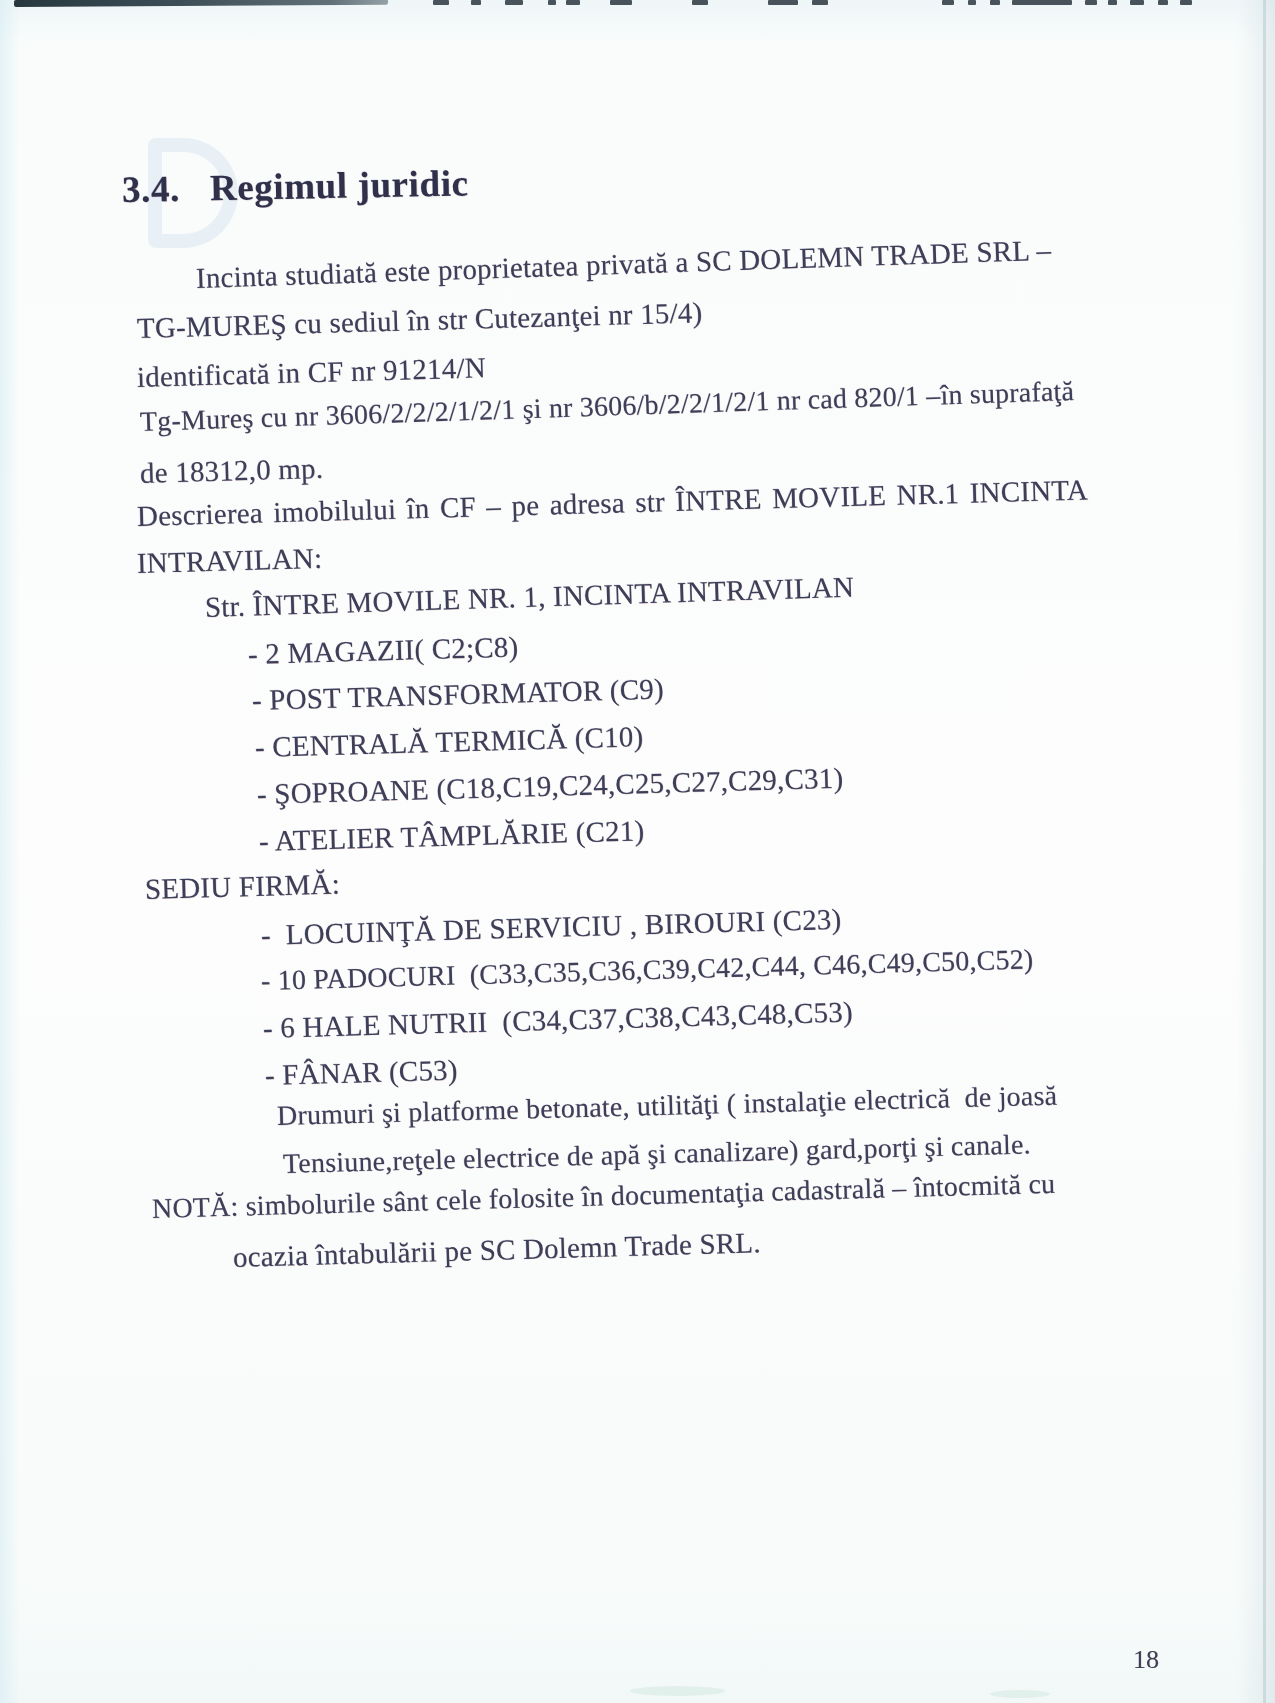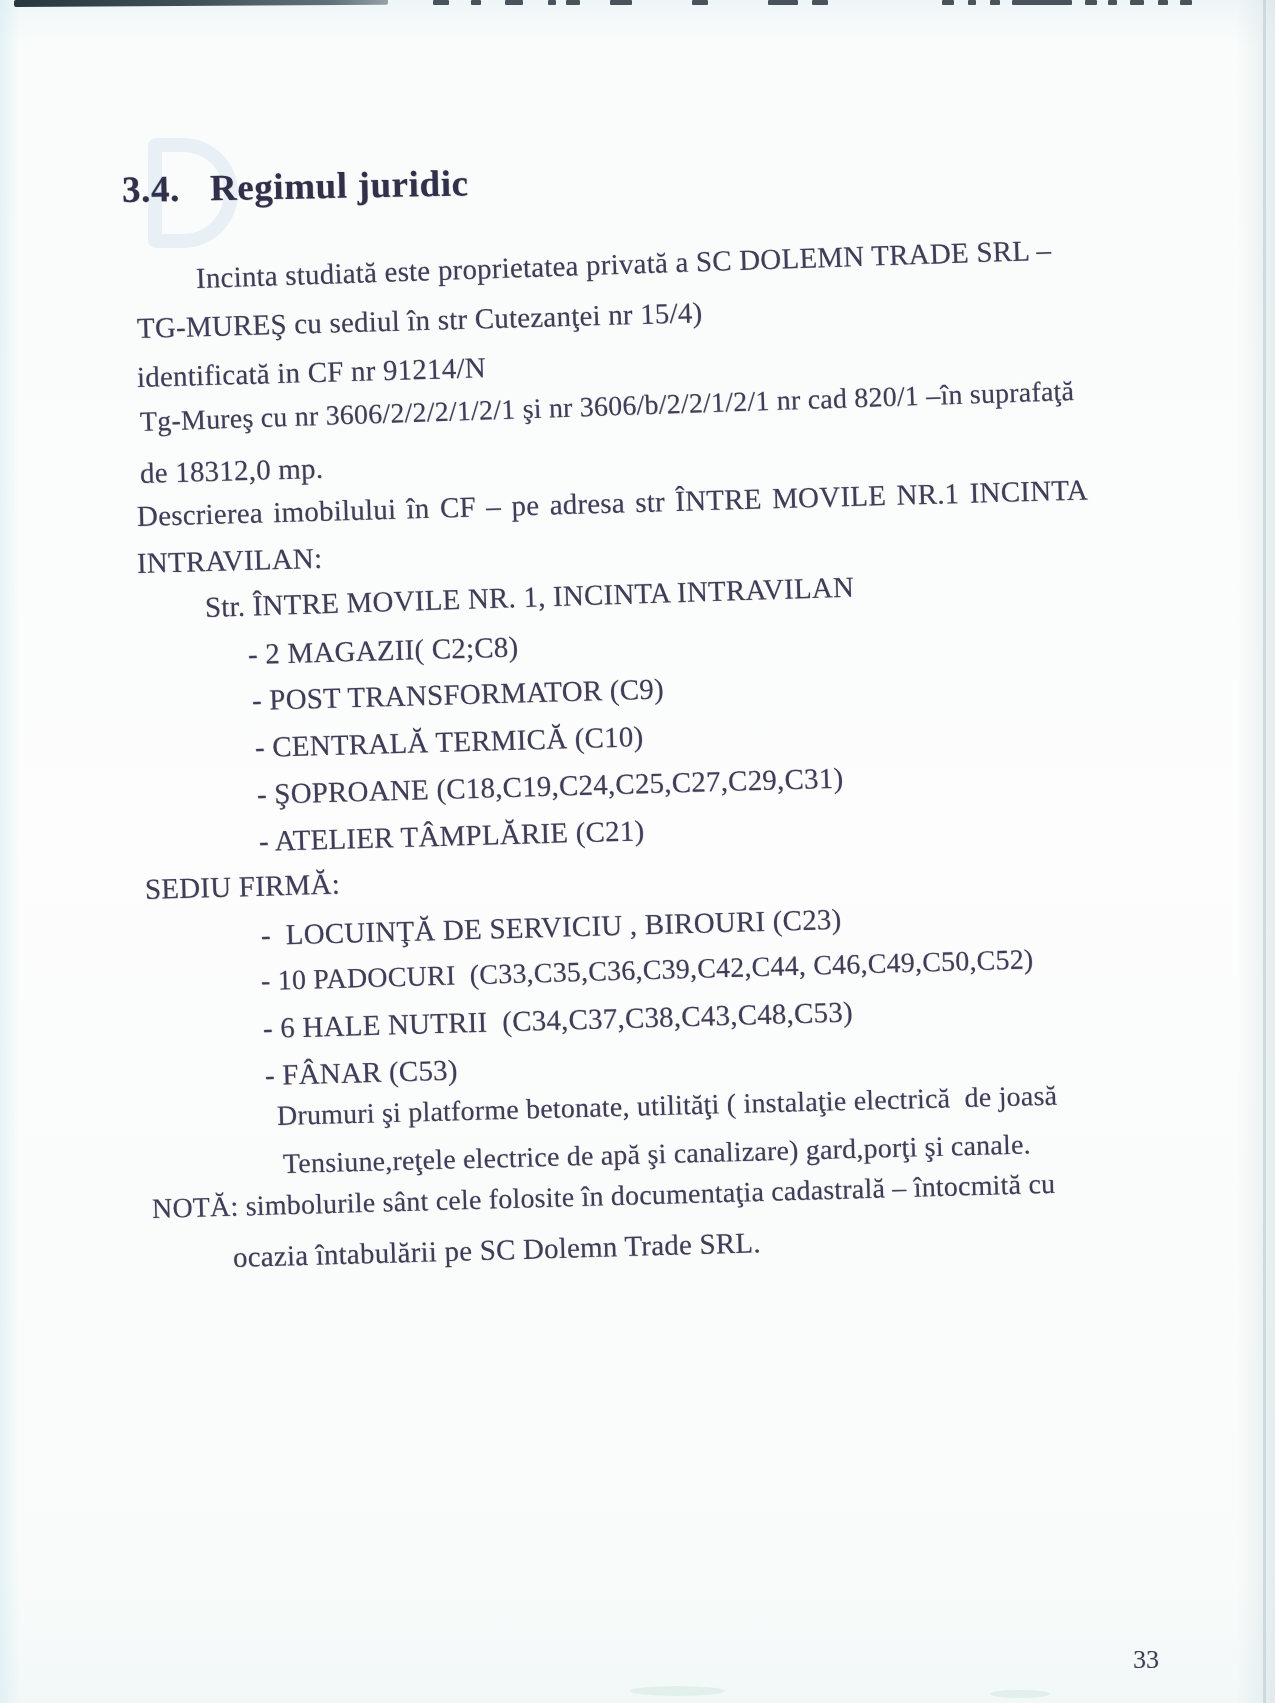--- a/index.html
+++ b/index.html
@@ -98,14 +98,14 @@
   <div class="line" style="left:145px;top:873px">SEDIU FIRMĂ:</div>
   <div class="line" style="left:261px;top:919px">-  LOCUINŢĂ DE SERVICIU , BIROURI (C23)</div>
   <div class="line" style="left:261px;top:965px;font-size:28px">- 10 PADOCURI  (C33,C35,C36,C39,C42,C44, C46,C49,C50,C52)</div>
   <div class="line" style="left:263px;top:1012px">- 6 HALE NUTRII  (C34,C37,C38,C43,C48,C53)</div>
   <div class="line" style="left:265px;top:1059px">- FÂNAR (C53)</div>
   <div class="line r15" style="left:277px;top:1100px;font-size:28px">Drumuri şi platforme betonate, utilităţi ( instalaţie electrică  de joasă</div>
   <div class="line r15" style="left:283px;top:1148px;font-size:28px">Tensiune,reţele electrice de apă şi canalizare) gard,porţi şi canale.</div>
   <div class="line" style="left:152px;top:1193px;font-size:28px">NOTĂ: simbolurile sânt cele folosite în documentaţia cadastrală – întocmită cu</div>
   <div class="line" style="left:233px;top:1241px">ocazia întabulării pe SC Dolemn Trade SRL.</div>
 
-  <div class="page-number">33</div>
+  <div class="page-number">18</div>
 </div>
 
 </body></html>

